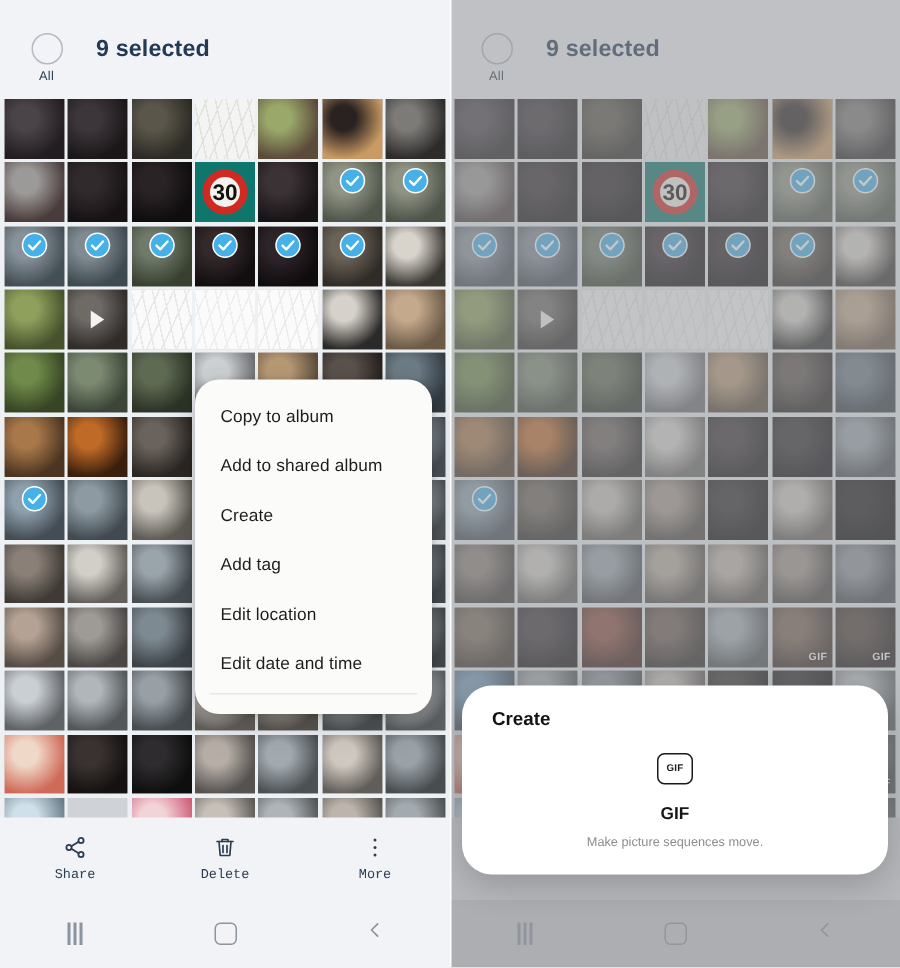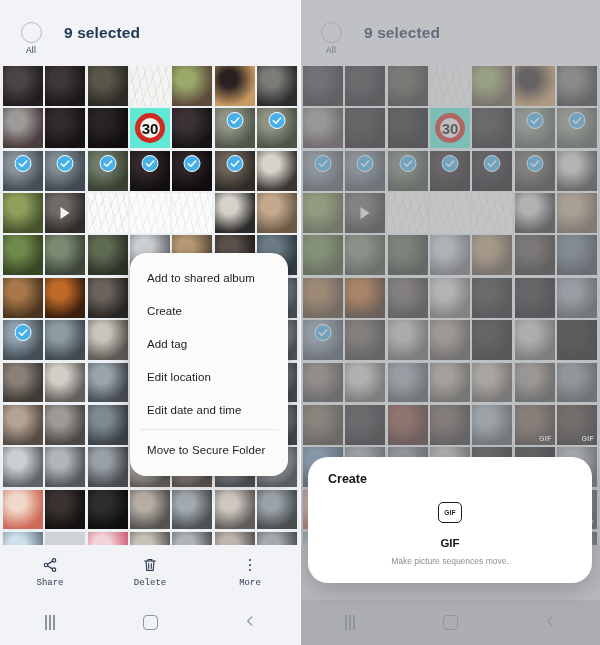--- a/index.html
+++ b/index.html
@@ -61,21 +61,21 @@
     font-size: 7px; font-weight: bold; color: #fff;
     text-shadow: 0 0 2px rgba(0,0,0,.7); letter-spacing: .3px;
   }
   .badge-play {
     position: absolute; top: 50%; left: 50%; transform: translate(-50%,-50%);
     width: 0; height: 0; z-index: 3;
     border-left: 9px solid rgba(255,255,255,.92);
     border-top: 6px solid transparent; border-bottom: 6px solid transparent;
   }
   .sign30 {
-    position: absolute; inset: 0; background: #5eead4;
+    position: absolute; inset: 0; background: #0f766e;
     display: flex; align-items: center; justify-content: center;
   }
   .sign30 .ring {
     width: 76%; height: 76%; border-radius: 50%;
     background: #f4f2ee; border: 5px solid #d02a22;
     display: flex; align-items: center; justify-content: center;
     font-size: 15px; font-weight: bold; color: #14100e;
   }
 
   
@@ -466,27 +466,27 @@
           <div class="cell">
             <div class="art" style="background: radial-gradient(circle at 35% 32%, rgb(189, 181, 173) 0%, rgb(189, 181, 173) 22%, rgb(90, 86, 82) 72%), linear-gradient(145deg, rgb(189, 181, 173) 0%, rgb(90, 86, 82) 100%);"></div>
           </div>
           <div class="cell">
             <div class="art" style="background: radial-gradient(circle at 35% 32%, rgb(164, 171, 176) 0%, rgb(164, 171, 176) 22%, rgb(77, 82, 84) 72%), linear-gradient(145deg, rgb(164, 171, 176) 0%, rgb(77, 82, 84) 100%);"></div>
           </div>
         </div>
     </div>
 
     <div class="ctx-menu" id="ctx-menu">
+        <div class="ctx-item">Copy to album</div>
         <div class="ctx-item">Add to shared album</div>
         <div class="ctx-item">Create</div>
         <div class="ctx-item">Add tag</div>
         <div class="ctx-item">Edit location</div>
         <div class="ctx-item">Edit date and time</div>
         <div class="ctx-sep"></div>
-        <div class="ctx-item">Move to Secure Folder</div>
       </div>
 
     <div class="action-bar">
       <div class="action">
         <span>
           <svg viewBox="0 0 24 24" fill="none" stroke="#2d3d52" stroke-width="1.8" stroke-linecap="round" stroke-linejoin="round">
             <circle cx="18" cy="5" r="2.6"></circle>
               <circle cx="6" cy="12" r="2.6"></circle>
               <circle cx="18" cy="19" r="2.6"></circle>
             <line x1="8.3" y1="10.8" x2="15.7" y2="6.2"></line>

